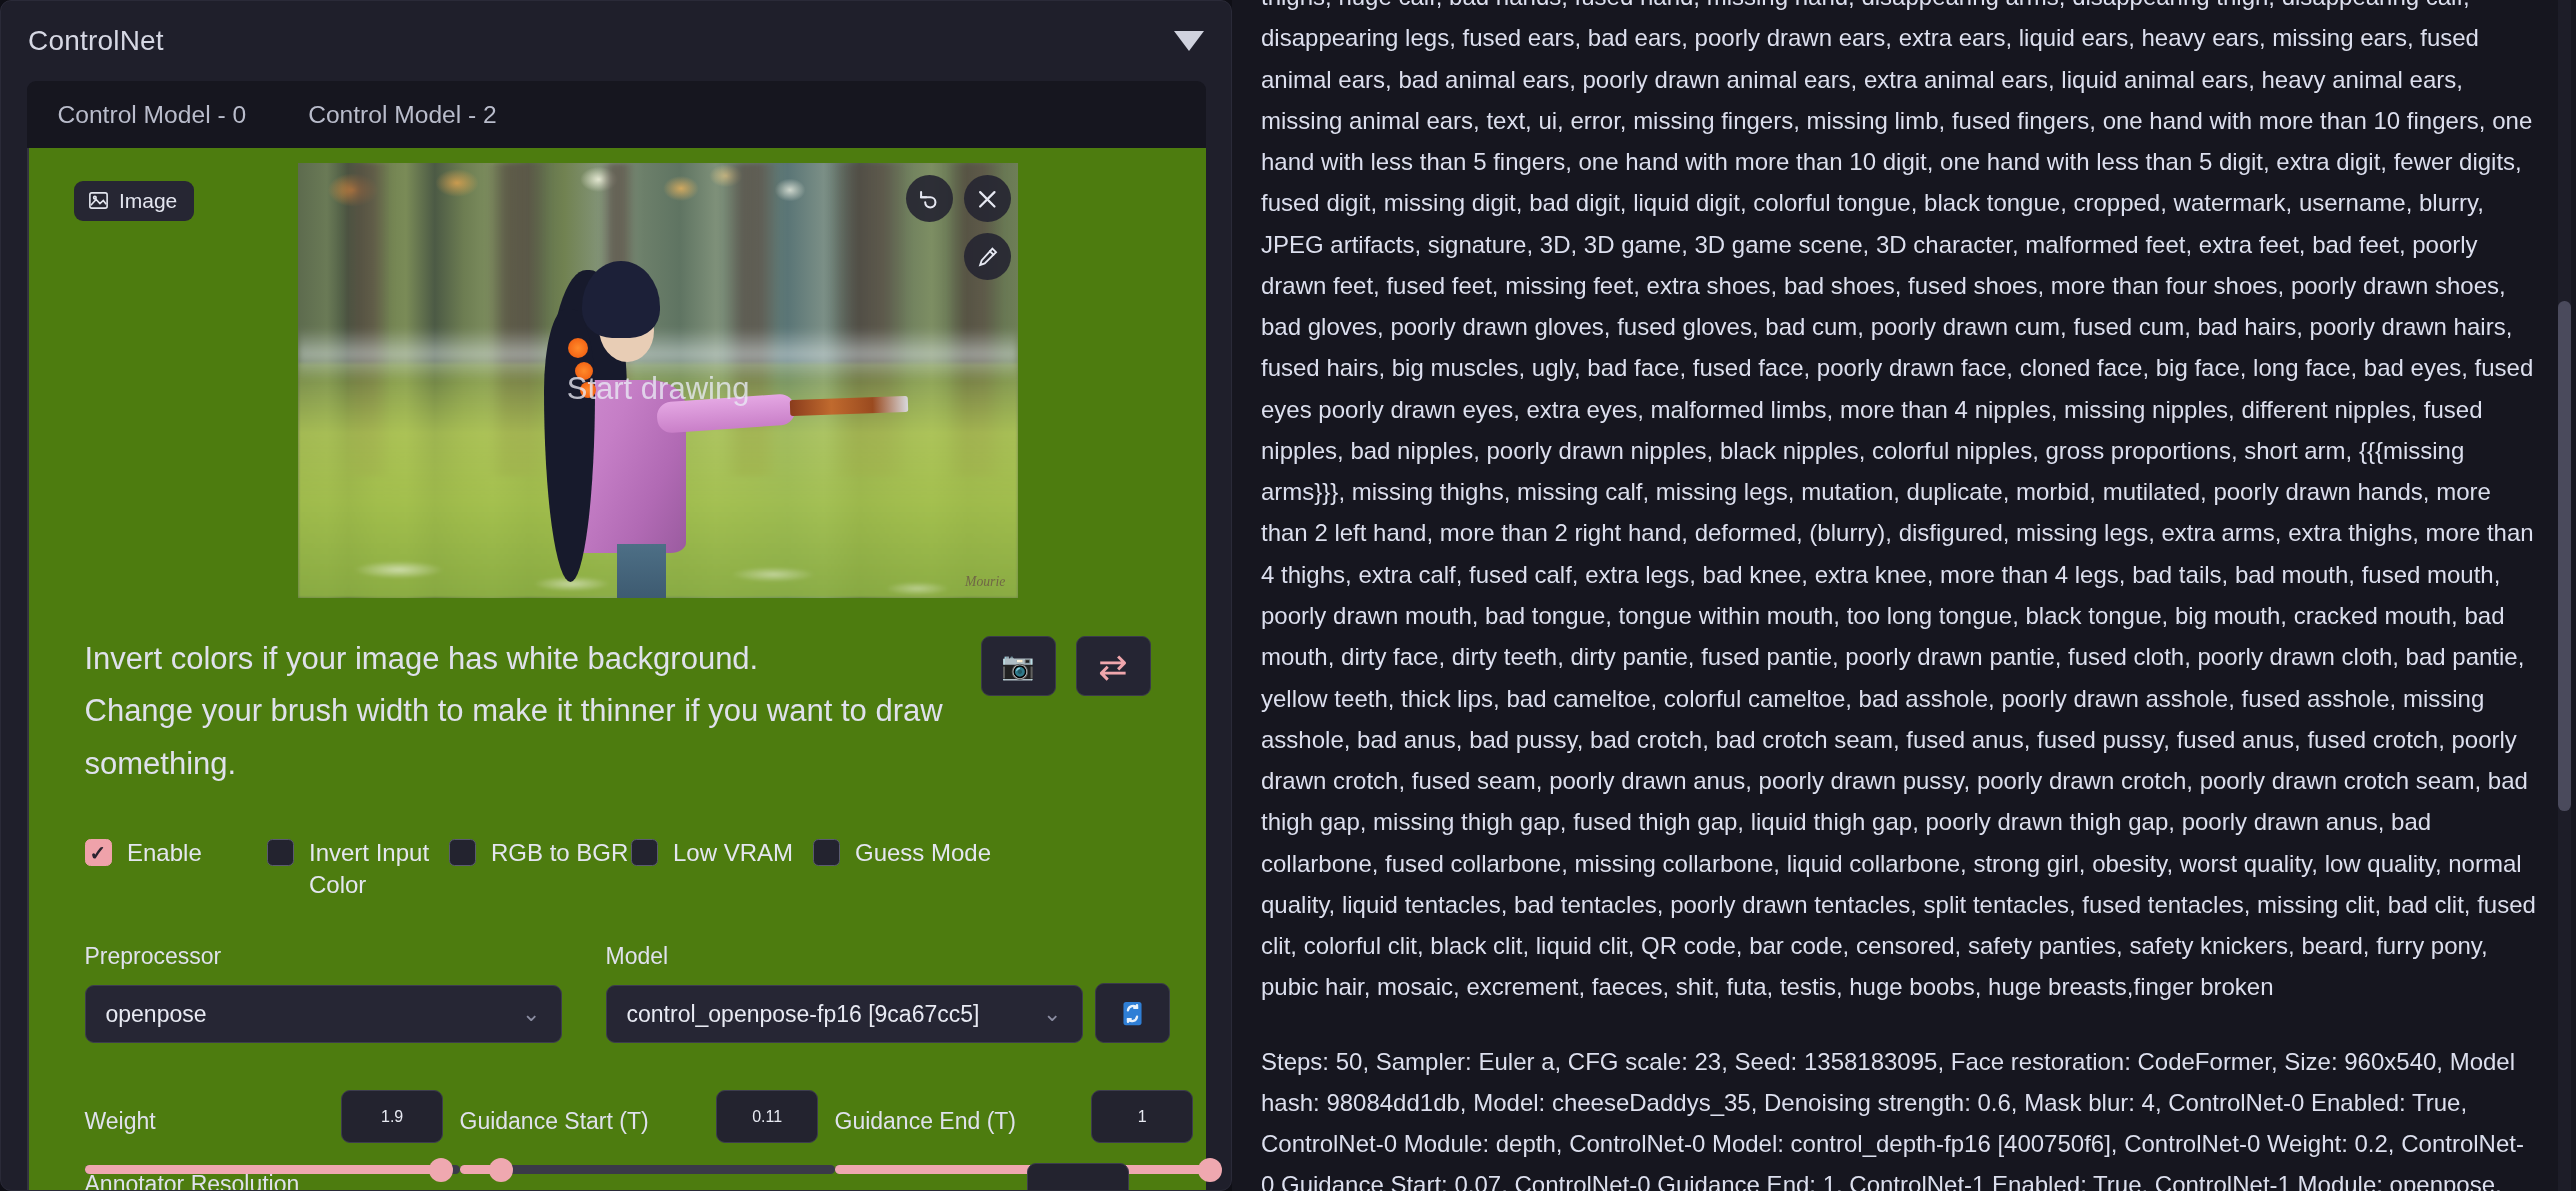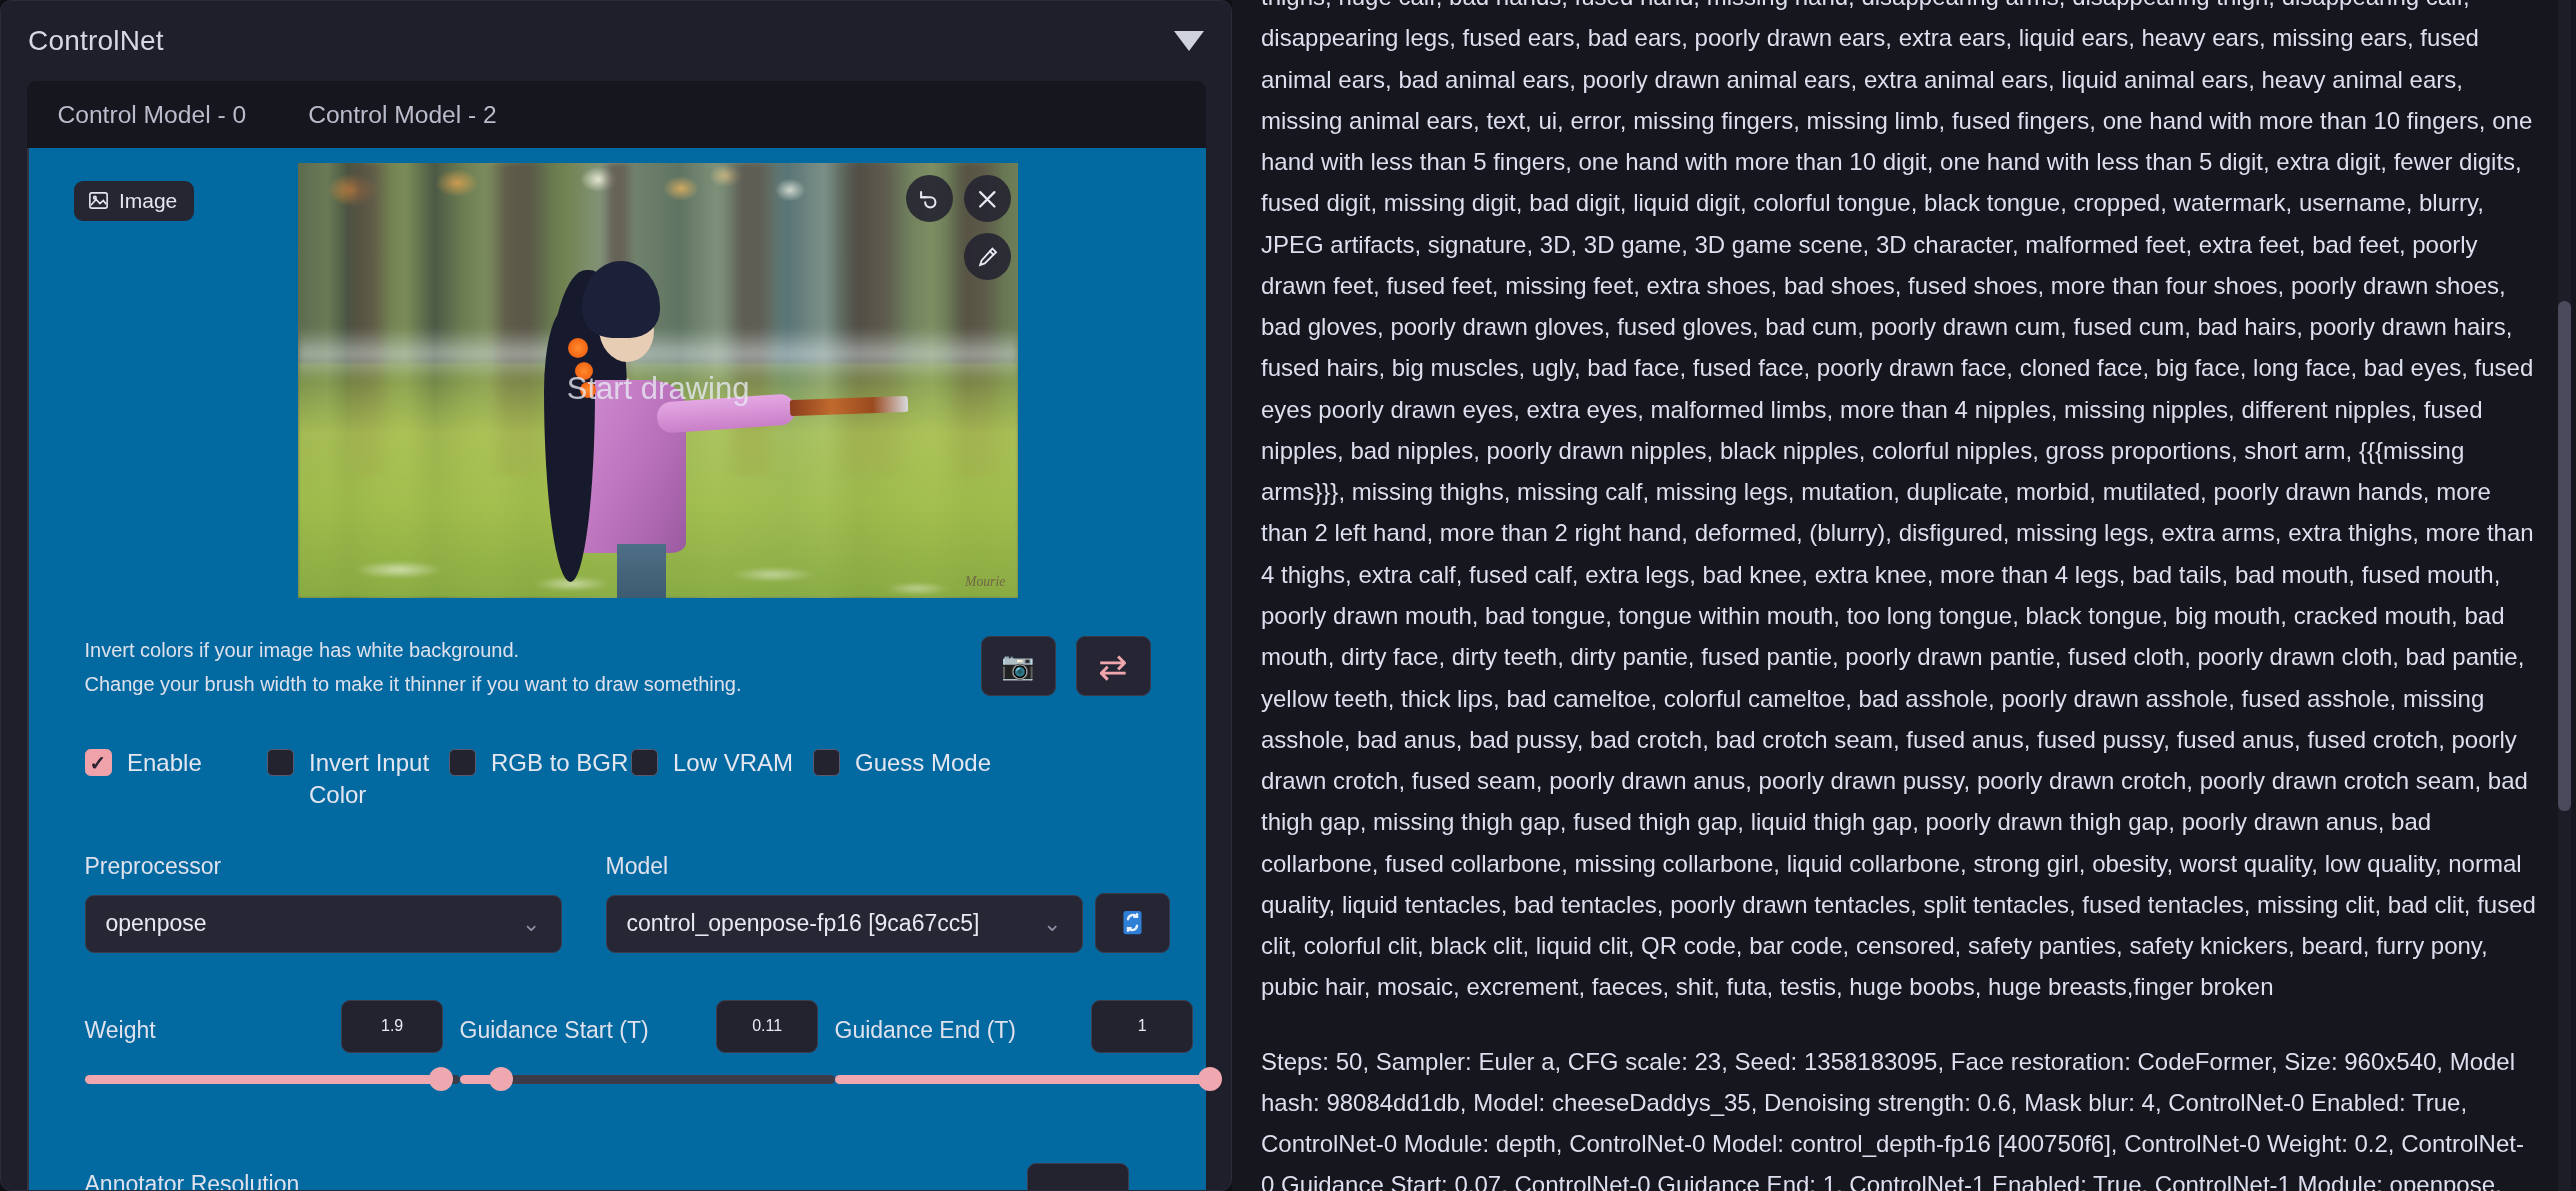--- a/index.html
+++ b/index.html
@@ -56,21 +56,21 @@
   }
   .tab.active {
     color: #f2a7ae;
     background: #222230;
     border-radius: 9px 9px 0 0;
   }
 
   
   .tab-panel {
     margin: 0 25.5px;
-    background: #0369a1;
+    background: #4d7c0f;
     border-left: 2.7px solid #33333f;
     height: calc(1191px - 80px - 67px);
     position: relative;
     padding: 14.6px 0 0 0;
   }
 
   
   .image-row {
     display: flex;
     height: 446px;
@@ -167,21 +167,21 @@
     display: flex; align-items: center; justify-content: center;
     cursor: pointer;
   }
   .tool-btn svg { width: 24.6px; height: 24.6px; display: block; }
 
   
   .hint-row {
     display: flex; align-items: flex-start; justify-content: space-between;
     margin: 24px 55px 0 56px;
   }
-  .hints { font-size: 20px; color: #dfe1ec; line-height: 1.7; }
+  .hints { font-size: 31px; color: #dfe1ec; line-height: 1.7; }
   .sq-btns { display: flex; gap: 20px; padding-top: 3.6px; }
   .sq-btn {
     width: 75px; height: 60px;
     background: #252533;
     border: 0.9px solid #3a3a4b;
     border-radius: 9px;
     display: flex; align-items: center; justify-content: center;
     font-size: 27px; cursor: pointer;
   }
   .sq-btn .swap { color: #f0a6ad; font-size: 35px; line-height: 1; }

